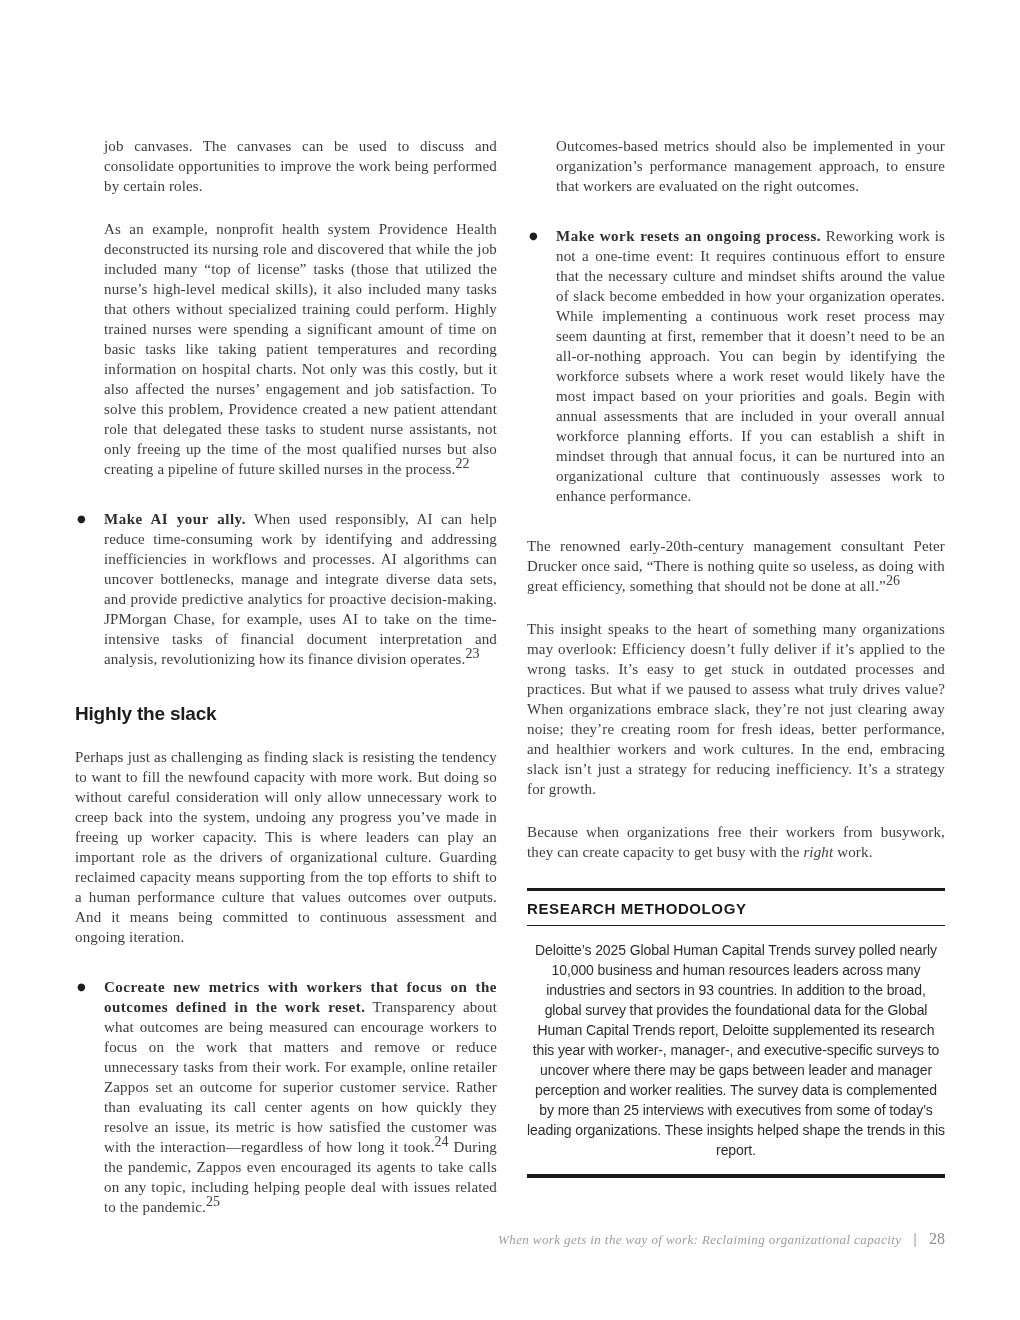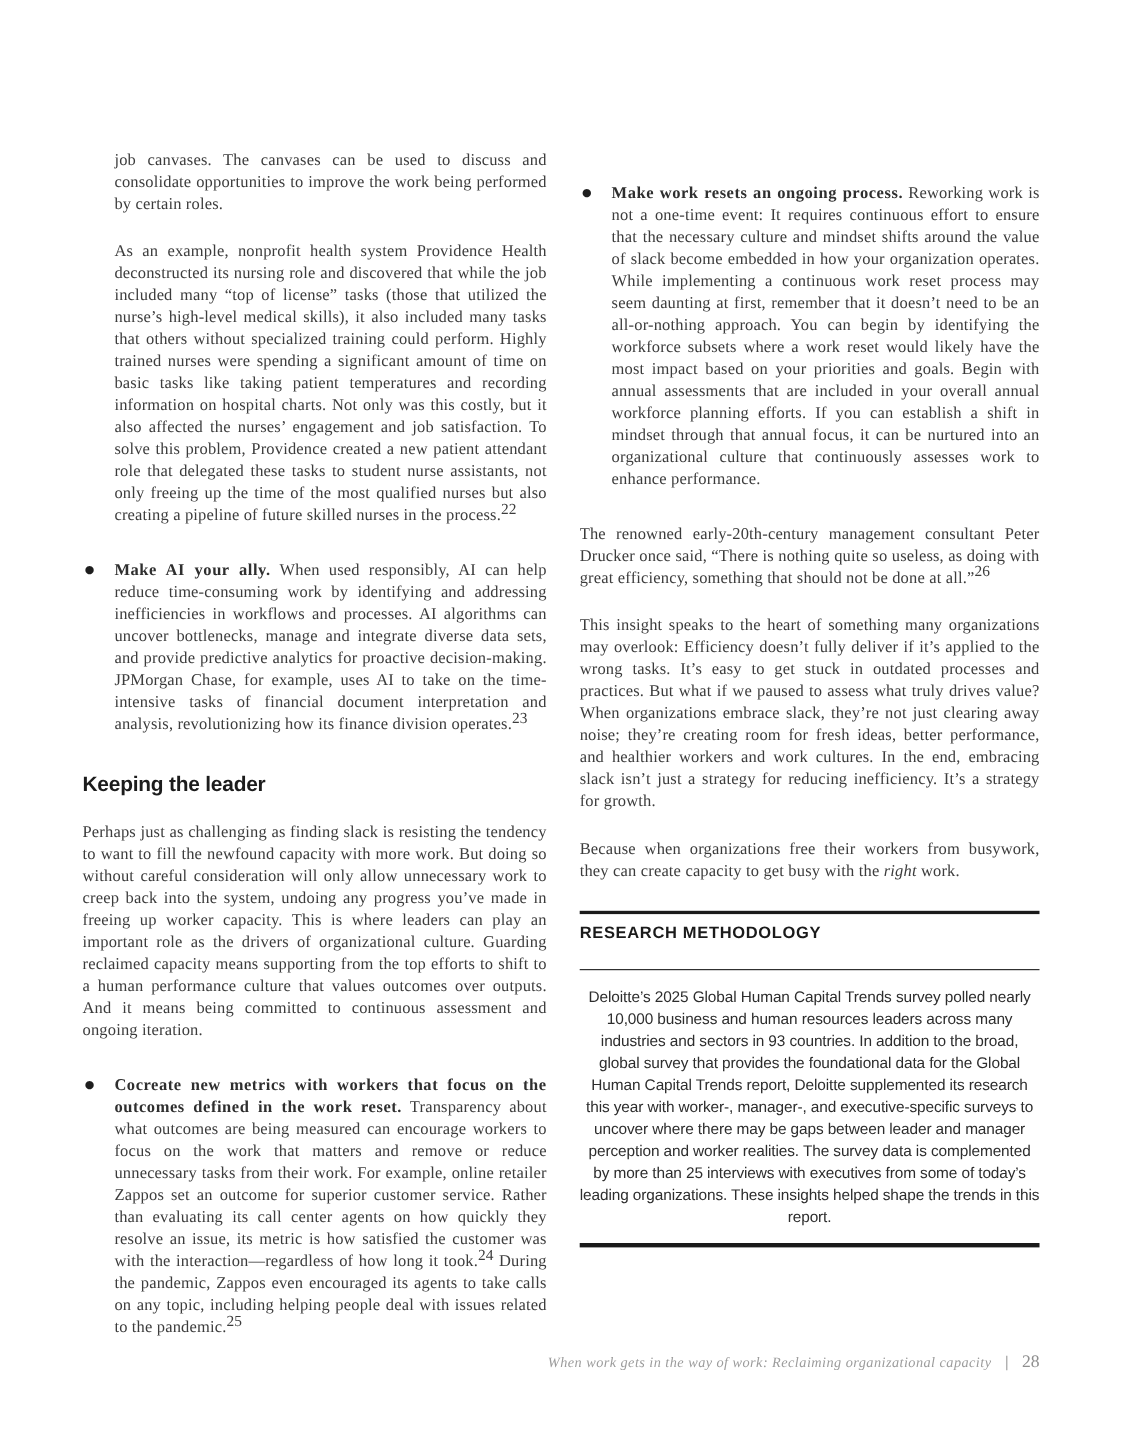--- a/index.html
+++ b/index.html
@@ -21,21 +21,21 @@
   .lead{font-weight:bold;color:#2f2f2f;letter-spacing:0.5px;}
   sup{font-size:14px;line-height:0;vertical-align:super;letter-spacing:0;}
   em{}
 
   h2.section-heading{font-family:"Liberation Sans",sans-serif;font-weight:bold;
         font-size:19px;letter-spacing:-0.2px;color:#1c1c1c;margin:34px 0 22px 0;}
 
   .methodology{margin-top:26px;border-top:3px solid #1a1a1a;border-bottom:4px solid #1a1a1a;
         padding-bottom:14px;}
   .methodology h3{font-family:"Liberation Sans",sans-serif;font-weight:bold;font-size:15px;
-        letter-spacing:0.6px;color:#1a1a1a;margin:0;padding:9px 0 24px 0;
+        letter-spacing:0.6px;color:#1a1a1a;margin:0;padding:9px 0 8px 0;
         border-bottom:1px solid #1a1a1a;}
   .methodology p{font-family:"Liberation Sans",sans-serif;font-size:14px;line-height:20px;
         color:#2d2d2d;letter-spacing:-0.1px;margin:14px 0 0 0;text-align:center;}
 
   .footer{position:absolute;top:1230px;right:75px;display:flex;align-items:baseline;gap:12px;}
   .footer-title{font-family:"Liberation Serif",serif;font-style:italic;font-size:13px;
         color:#9c9c9c;letter-spacing:0.4px;margin-left:38px;}
   .footer-sep{font-family:"Liberation Sans",sans-serif;font-size:14px;color:#a8a8a8;}
   .footer-page{font-family:Liberation Serif, serif;font-size:16px;color:#8f8f8f;}
 </style>
@@ -47,31 +47,32 @@
   <div class="col col-left">
     <p class="body indent">job canvases. The canvases can be used to discuss and consolidate opportunities to improve the work being performed by certain roles.</p>
 
     <p class="body indent"><span>As an example, nonprofit health system Providence Health deconstructed its nursing role and discovered that while the job included many “top of license” tasks (those that utilized the nurse’s high-level medical skills), it also included many tasks that others without specialized training could perform. Highly trained nurses were spending a significant amount of time on basic tasks like taking patient temperatures and recording information on hospital charts. Not only was this costly, but it also affected the nurses’ engagement and job satisfaction. To solve this problem, Providence created a new patient attendant role that delegated these tasks to student nurse assistants, not only freeing up the time of the most qualified nurses but also creating a pipeline of future skilled nurses in the process.</span><sup>22</sup></p>
 
     <div class="bullet">
       <span class="marker">●</span>
       <p class="body"><span class="lead">Make AI your ally.</span><span> When used responsibly, AI can help reduce time-consuming work by identifying and addressing inefficiencies in workflows and processes. AI algorithms can uncover bottlenecks, manage and integrate diverse data sets, and provide predictive analytics for proactive decision-making. JPMorgan Chase, for example, uses AI to take on the time-intensive tasks of financial document interpretation and analysis, revolutionizing how its finance division operates.</span><sup>23</sup></p>
     </div>
 
-    <h2 class="section-heading">Keeping the leader</h2>
+    <h2 class="section-heading">Highly the slack</h2>
 
     <p class="body">Perhaps just as challenging as finding slack is resisting the tendency to want to fill the newfound capacity with more work. But doing so without careful consideration will only allow unnecessary work to creep back into the system, undoing any progress you’ve made in freeing up worker capacity. This is where leaders can play an important role as the drivers of organizational culture. Guarding reclaimed capacity means supporting from the top efforts to shift to a human performance culture that values outcomes over outputs. And it means being committed to continuous assessment and ongoing iteration.</p>
 
     <div class="bullet">
       <span class="marker">●</span>
       <p class="body"><span class="lead">Cocreate new metrics with workers that focus on the outcomes defined in the work reset.</span><span> Transparency about what outcomes are being measured can encourage workers to focus on the work that matters and remove or reduce unnecessary tasks from their work. For example, online retailer Zappos set an outcome for superior customer service. Rather than evaluating its call center agents on how quickly they resolve an issue, its metric is how satisfied the customer was with the interaction—regardless of how long it took.</span><sup>24</sup><span> During the pandemic, Zappos even encouraged its agents to take calls on any topic, including helping people deal with issues related to the pandemic.</span><sup>25</sup></p>
     </div>
   </div>
 
   <div class="col col-right">
+    <p class="body indent">Outcomes-based metrics should also be implemented in your organization’s performance management approach, to ensure that workers are evaluated on the right outcomes.</p>
 
     <div class="bullet">
       <span class="marker">●</span>
       <p class="body"><span class="lead">Make work resets an ongoing process.</span><span> Reworking work is not a one-time event: It requires continuous effort to ensure that the necessary culture and mindset shifts around the value of slack become embedded in how your organization operates. While implementing a continuous work reset process may seem daunting at first, remember that it doesn’t need to be an all-or-nothing approach. You can begin by identifying the workforce subsets where a work reset would likely have the most impact based on your priorities and goals. Begin with annual assessments that are included in your overall annual workforce planning efforts. If you can establish a shift in mindset through that annual focus, it can be nurtured into an organizational culture that continuously assesses work to enhance performance.</span></p>
     </div>
 
     <p class="body"><span>The renowned early-20th-century management consultant Peter Drucker once said, “There is nothing quite so useless, as doing with great efficiency, something that should not be done at all.”</span><sup>26</sup></p>
 
     <p class="body">This insight speaks to the heart of something many organizations may overlook: Efficiency doesn’t fully deliver if it’s applied to the wrong tasks. It’s easy to get stuck in outdated processes and practices. But what if we paused to assess what truly drives value? When organizations embrace slack, they’re not just clearing away noise; they’re creating room for fresh ideas, better performance, and healthier workers and work cultures. In the end, embracing slack isn’t just a strategy for reducing inefficiency. It’s a strategy for growth.</p>
 

